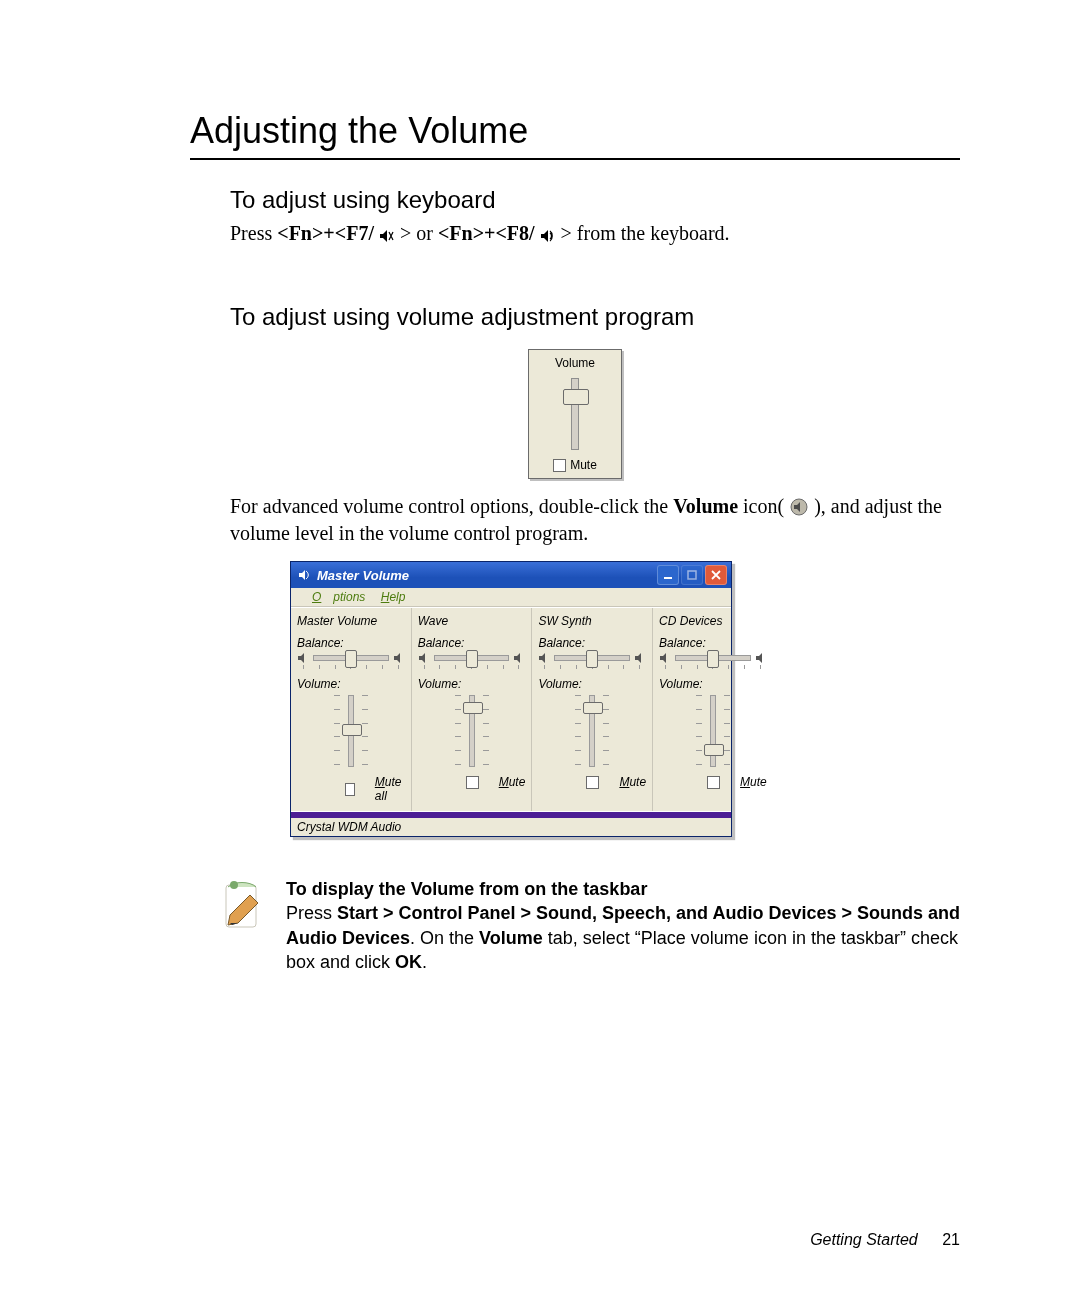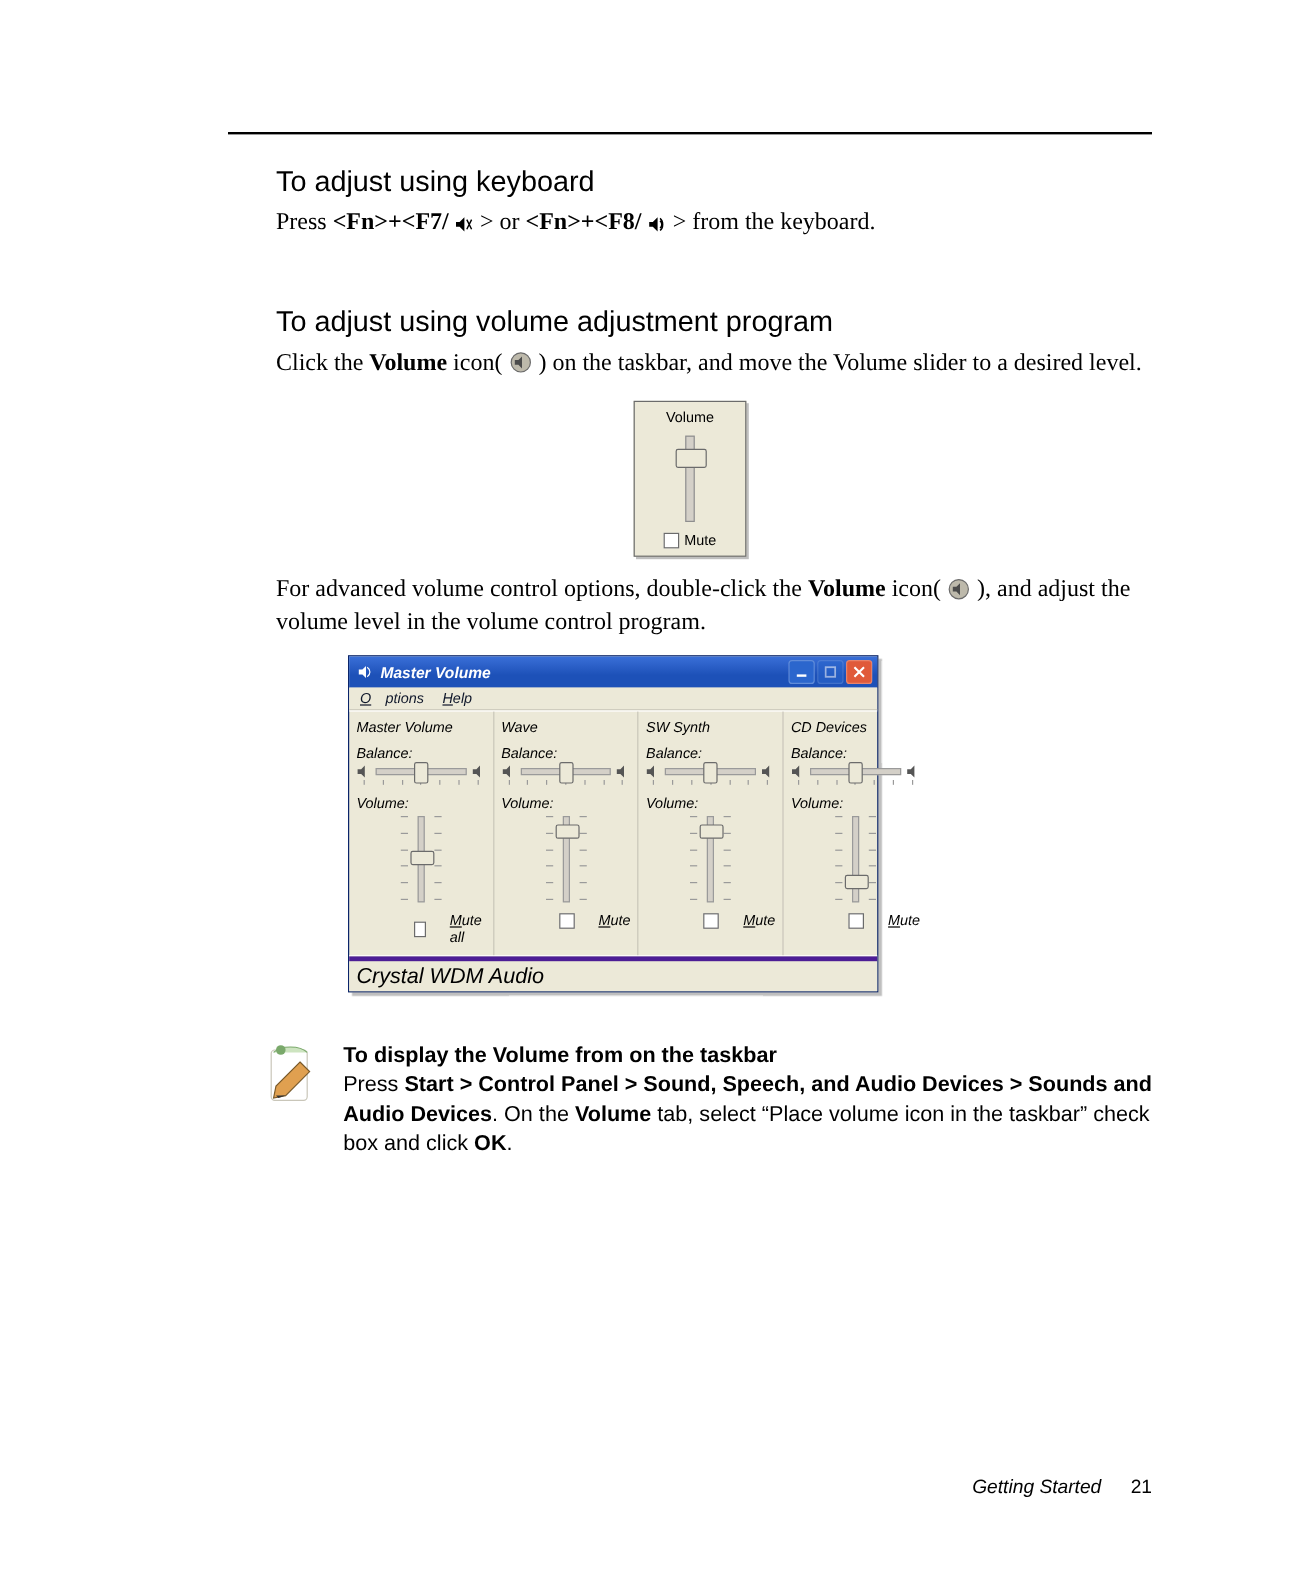--- a/index.html
+++ b/index.html
@@ -130,23 +130,23 @@
     justify-content: center;
     font-weight: 700;
     font-size: 12px;
     color: #ffffff;
   }
   .win-btn.min, .win-btn.max { background: #2b66cd; }
   .win-btn.close { background: #e05a3a; }
   .xp-menu {
     background: #ece9d8;
     border-bottom: 1px solid #c9c6b9;
-    padding: 2px 9px;
+    padding: 2px 21px;
     font-size: 12px;
-    color: #0f172a;
+    color: #4d7c0f;
   }
   .xp-menu span { margin-right: 12px; }
   .xp-menu u { text-decoration: underline; }
   .panels {
     display: flex;
     border-top: 1px solid #ffffff;
     border-bottom: 1px solid #ffffff;
   }
   .panel {
     flex: 1;
@@ -233,23 +233,23 @@
   }
   .mute-row2 {
     display: flex;
     align-items: center;
     gap: 20px;
     margin-top: 8px;
     padding-left: 48px;
   }
   .xp-status {
     background: #ece9d8;
-    border-top: 4px solid #4c1d95;
+    border-top: 6px solid #4c1d95;
     padding: 2px 6px;
-    font-size: 18px;
+    font-size: 12px;
   }
 
   
   .note-row {
     display: flex;
     gap: 20px;
     margin: 40px 0 0 30px;
     align-items: flex-start;
     font-family: Arial, Helvetica, sans-serif;
     font-size: 18px;
@@ -269,48 +269,41 @@
     font-family: Arial, Helvetica, sans-serif;
     font-style: italic;
     font-size: 16px;
   }
   .footer .pnum { font-style: normal; font-weight: 400; margin-left: 20px; }
 </style>
 </head>
 <body>
 
 <div class="page">
+  <div class="h1">Adjusting the Volume</div>
   <hr class="hr">
 
   <div class="h2">To adjust using keyboard</div>
   <div class="body-text">
     <span>Press </span><b>&lt;Fn&gt;+&lt;F7/</b>
     <svg class="icon-vol" width="16" height="14" viewBox="0 0 16 14">
         <path d="M1 5h3l4-4v12l-4-4H1z" fill="#000"></path>
         <path d="M10 3l4 8M14 3l-4 8" stroke="#000" stroke-width="1.2"></path>
       </svg>
     <span> &gt; or </span><b>&lt;Fn&gt;+&lt;F8/</b>
     <svg class="icon-vol" width="16" height="14" viewBox="0 0 16 14">
         <path d="M1 5h3l4-4v12l-4-4H1z" fill="#000"></path>
         <path d="M10 2c3 2 3 8 0 10M10 4c2 1.5 2 4.5 0 6" stroke="#000" stroke-width="1.2" fill="none"></path>
       </svg>
     <span> &gt; from the keyboard.</span>
   </div>
 
   <div class="spacer-40"></div>
 
   <div class="h2">To adjust using volume adjustment program</div>
-  <div class="body-text">
-    <span>Click the </span><b>Volume</b><span> icon(</span>
-    <svg class="icon-vol" width="20" height="18" viewBox="0 0 20 18">
-        <circle cx="10" cy="9" r="8" fill="#bdb9ab" stroke="#6b6b6b"></circle>
-        <path d="M5 7h3l3-3v10l-3-3H5z" fill="#4b4b4b"></path>
-      </svg>
-    <span>) on the taskbar, and move the Volume slider to a desired level.</span>
-  </div>
 
   <div class="vol-popup">
     <div>Volume</div>
     <div class="vtrack">
       <div class="vthumb"></div>
     </div>
     <label class="mute-row">
       <span class="xp-check"></span>
       <span>Mute</span>
     </label>

